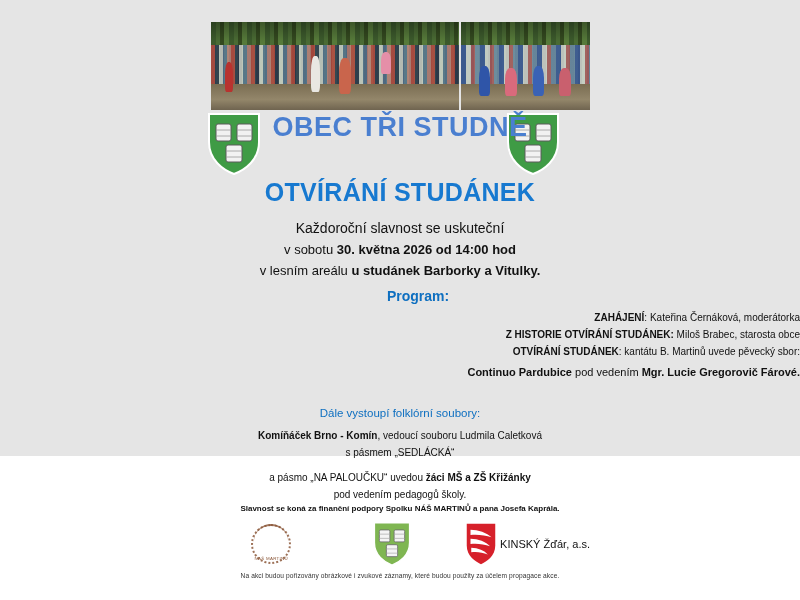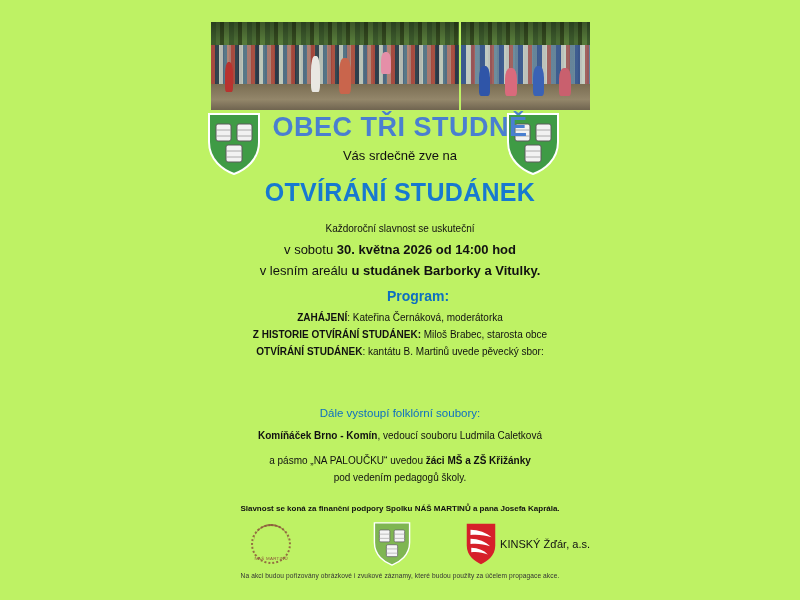--- a/index.html
+++ b/index.html
@@ -13,22 +13,22 @@
     height: 600px;
     overflow: hidden;
     font-family: "Liberation Sans", sans-serif;
     color: #000000;
     -webkit-font-smoothing: antialiased;
   }
 
   .poster {
     position: relative;
     width: 800px;
-    height: 600px;
-    background: #bef264;
+    height: 456px;
+    background: #e5e5e5;
   }
 
   
   .photo-band {
     position: absolute;
     left: 211px;
     top: 22px;
     width: 379px;
     height: 88px;
     display: flex;
@@ -124,21 +124,21 @@
   }
 
   
   .details {
     position: absolute;
     left: 0; right: 0;
     top: 218px;
     text-align: center;
   }
   .details .line {
-    font-size: 10px;
+    font-size: 14px;
     line-height: 21px;
     color: #111;
   }
   .details .line.big { font-size: 13px; }
   .details b { font-weight: bold; margin-top: 47px; }
 
   
   .program-head {
     position: absolute;
     left: 0; right: 0;
@@ -146,21 +146,21 @@
     text-align: center;
     font-size: 14px;
     font-weight: bold;
     color: #0e6fc0;
     padding-left: 36px;
   }
   .program {
     position: absolute;
     left: 0; right: 0;
     top: 309px;
-    text-align: center;
+    text-align: right;
   }
   .program .prow {
     font-size: 10px;
     line-height: 17px;
     color: #111;
   }
   .program .prow b { font-weight: bold; }
   .program .prow.final { font-size: 11px; padding-top: 4px; }
 
   
@@ -310,21 +310,20 @@
           <line x1="9" y1="24" x2="24" y2="24"></line>
         <line x1="30" y1="18" x2="45" y2="18"></line>
           <line x1="30" y1="24" x2="45" y2="24"></line>
         <line x1="19" y1="39" x2="35" y2="39"></line>
           <line x1="19" y1="45" x2="35" y2="45"></line>
       </g>
     </svg>
   </div>
 
   <div class="village-title">OBEC TŘI STUDNĚ</div>
-  <div class="invite-line">Vás srdečně zve na</div>
   <div class="event-title">OTVÍRÁNÍ STUDÁNEK</div>
 
   <div class="details">
     <div class="line">
       <span>Každoroční slavnost se uskuteční</span>
     </div>
     <div class="line big">
       <span>v sobotu </span><b>30. května 2026 od 14:00 hod</b>
     </div>
     <div class="line big">
@@ -336,26 +335,32 @@
   <div class="program">
     <div class="prow">
       <b>ZAHÁJENÍ</b><span>: Kateřina Černáková, moderátorka</span>
     </div>
     <div class="prow">
       <b>Z HISTORIE OTVÍRÁNÍ STUDÁNEK:</b><span> Miloš Brabec, starosta obce</span>
     </div>
     <div class="prow">
       <b>OTVÍRÁNÍ STUDÁNEK</b><span>: kantátu B. Martinů uvede pěvecký sbor:</span>
     </div>
+    <div class="prow final">
+      <b>Continuo Pardubice</b><span> pod vedením </span><b>Mgr. Lucie Gregorovič Fárové.</b>
+    </div>
   </div>
 
   <div class="folk-head">Dále vystoupí folklórní soubory:</div>
   <div class="folk">
     <div class="frow">
       <b>Komíňáček Brno - Komín</b><span>, vedoucí souboru Ludmila Caletková</span>
+    </div>
+    <div class="frow">
+      <span>s pásmem „SEDLÁCKÁ“</span>
     </div>
     <div class="spacer"></div>
     <div class="frow">
       <span>a pásmo „NA PALOUČKU“ uvedou </span><b>žáci MŠ a ZŠ Křižánky</b>
     </div>
     <div class="frow">
       <span>pod vedením pedagogů školy.</span>
     </div>
   </div>
 

